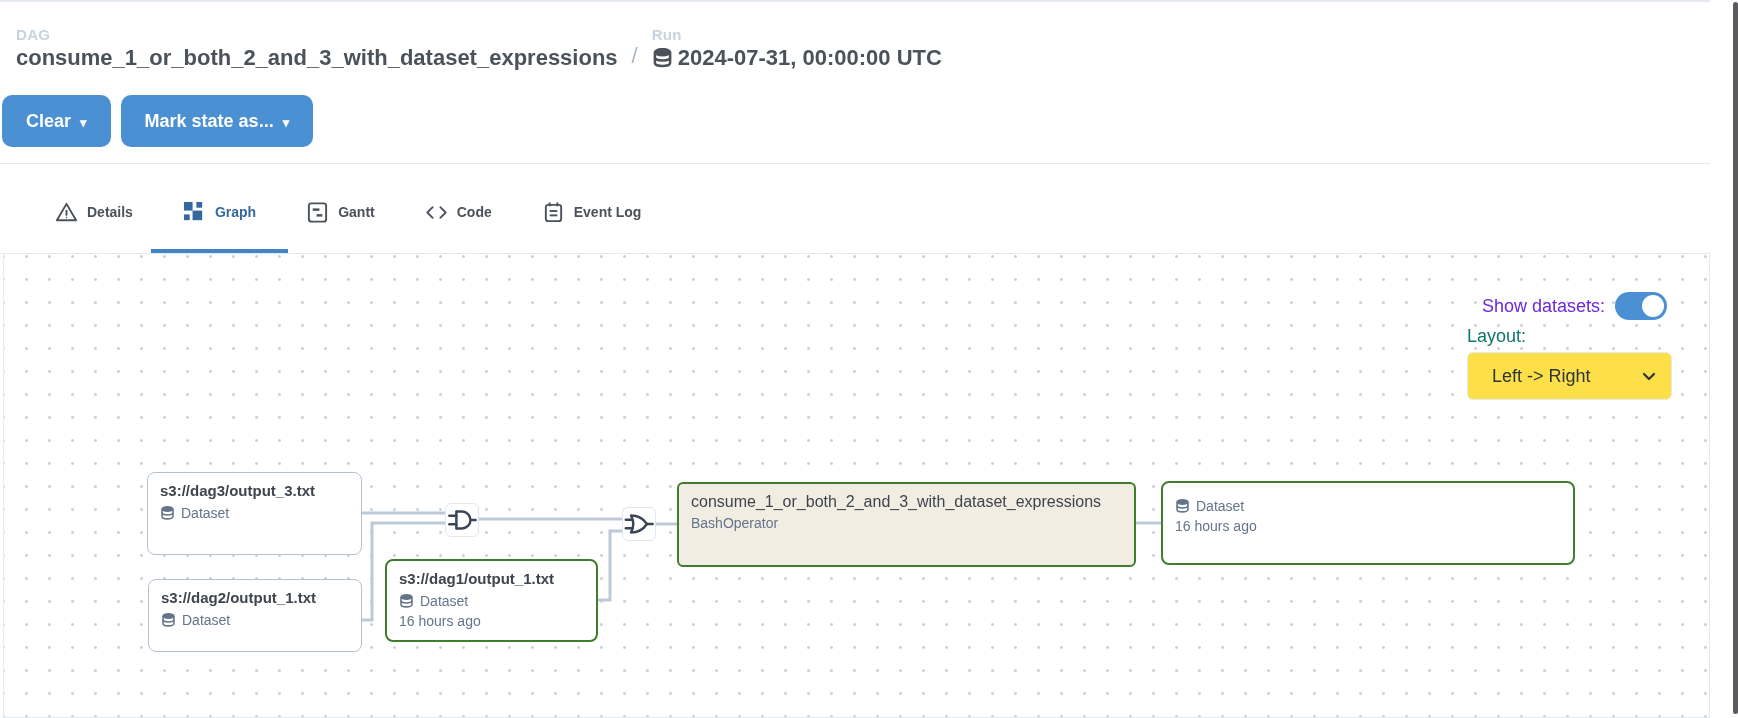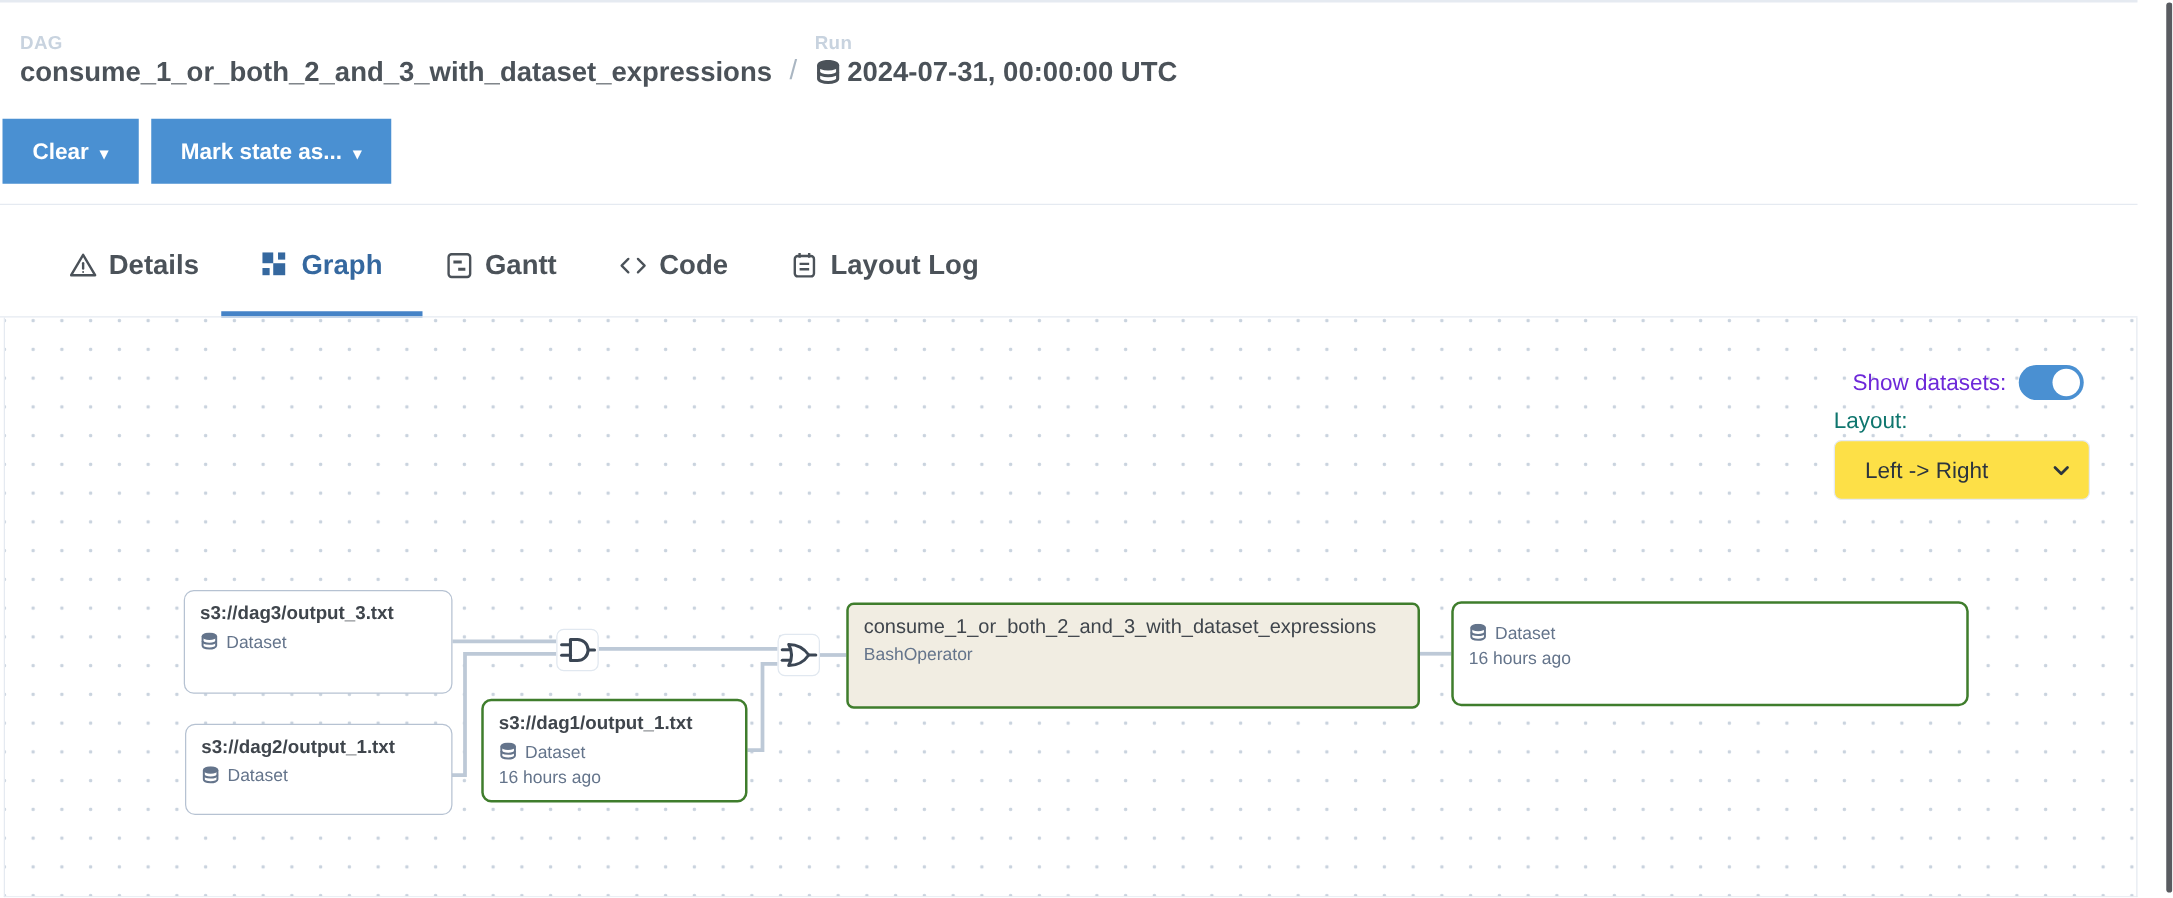--- a/index.html
+++ b/index.html
@@ -13,32 +13,32 @@
   
   .header { position:absolute; left:16px; top:12px; display:flex; align-items:flex-end; gap:14px;margin-top:14px; }
   .hgroup { display:flex; flex-direction:column; gap:2px; }
   .hlabel { font-size:15px; font-weight:bold; color:var(--faint-label); letter-spacing:.3px; }
   .hvalue { font-size:22px; font-weight:bold; color:var(--dark-text); display:flex; align-items:center; gap:5px; }
   .hslash { font-size:22px; color:#aab6c2; padding-bottom:2px; }
   .db-icon-lg { width:21px; height:21px; color:var(--dark-text); }
 
   .actions { position:absolute; left:2px; top:95px; display:flex; gap:10px; }
   .btn {
-    background:var(--accent); color:#fff; border:none; border-radius:0;
+    background:var(--accent); color:#fff; border:none; border-radius:10px;
     height:52px; padding:0 24px; font-size:18px; font-weight:bold;
     font-family:"Liberation Sans", sans-serif; display:flex; align-items:center; gap:9px; cursor:pointer;
   }
   .caret { font-size:13px; line-height:1; position:relative; top:1px; }
 
   .divider { position:absolute; left:0; top:163px; width:1710px; height:1px; background:var(--canvas-border); }
 
   
   .tabs { position:absolute; left:55px; top:192px; height:62px; display:flex; gap:50px; }
   .tab { position:relative; display:flex; align-items:center; gap:9px; height:40px;
-         font-size:22px; font-weight:bold; color:var(--dark-text); cursor:pointer; }
+         font-size:14px; font-weight:bold; color:var(--dark-text); cursor:pointer; }
   .tab svg { width:23px; height:23px; }
   .tab.active { color:var(--tab-active); }
   .tab.active::after { content:""; position:absolute; left:-32px; right:-32px; top:57px; height:5px;
                        background:var(--tab-underline); }
   .tabline { position:absolute; left:0; top:253px; width:1710px; height:1px; background:var(--canvas-border); }
 
   
   .canvas {
     position:absolute; left:3px; top:254px; width:1707px; height:464px;
     border:1px solid var(--canvas-border); border-top:none;
@@ -155,21 +155,21 @@
       <span>Code</span>
     </div>
     <div class="tab">
       <svg viewBox="0 0 24 24" fill="none" stroke="currentColor" stroke-width="2">
         <rect x="4" y="4" width="16" height="17" rx="2.5"></rect>
         <line x1="8" y1="1.5" x2="8" y2="5.5"></line>
           <line x1="16" y1="1.5" x2="16" y2="5.5"></line>
         <line x1="8" y1="10.5" x2="16" y2="10.5"></line>
           <line x1="8" y1="15" x2="16" y2="15"></line>
       </svg>
-      <span>Layout Log</span>
+      <span>Event Log</span>
     </div>
   </div>
   <div class="tabline"></div>
 
   <div class="canvas"></div>
 
   <svg class="edges" viewBox="0 0 1738 718">
     <g fill="none" stroke="#bdc9d7" stroke-width="3">
       <path d="M362 513 H445"></path>
       <path d="M361 620 H372 V523 H445"></path>

